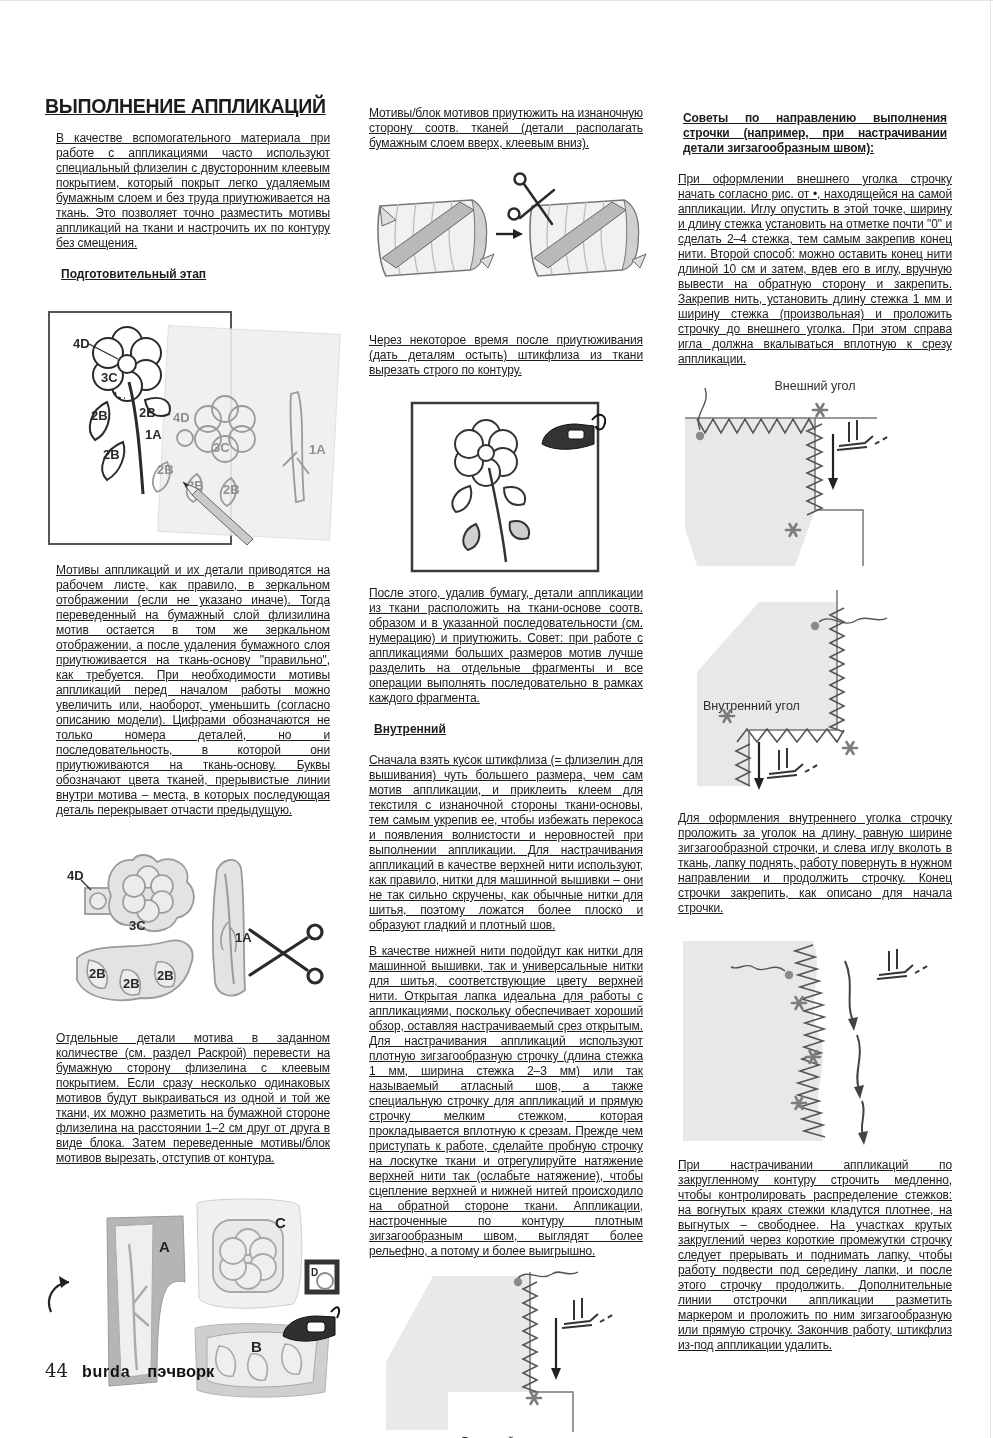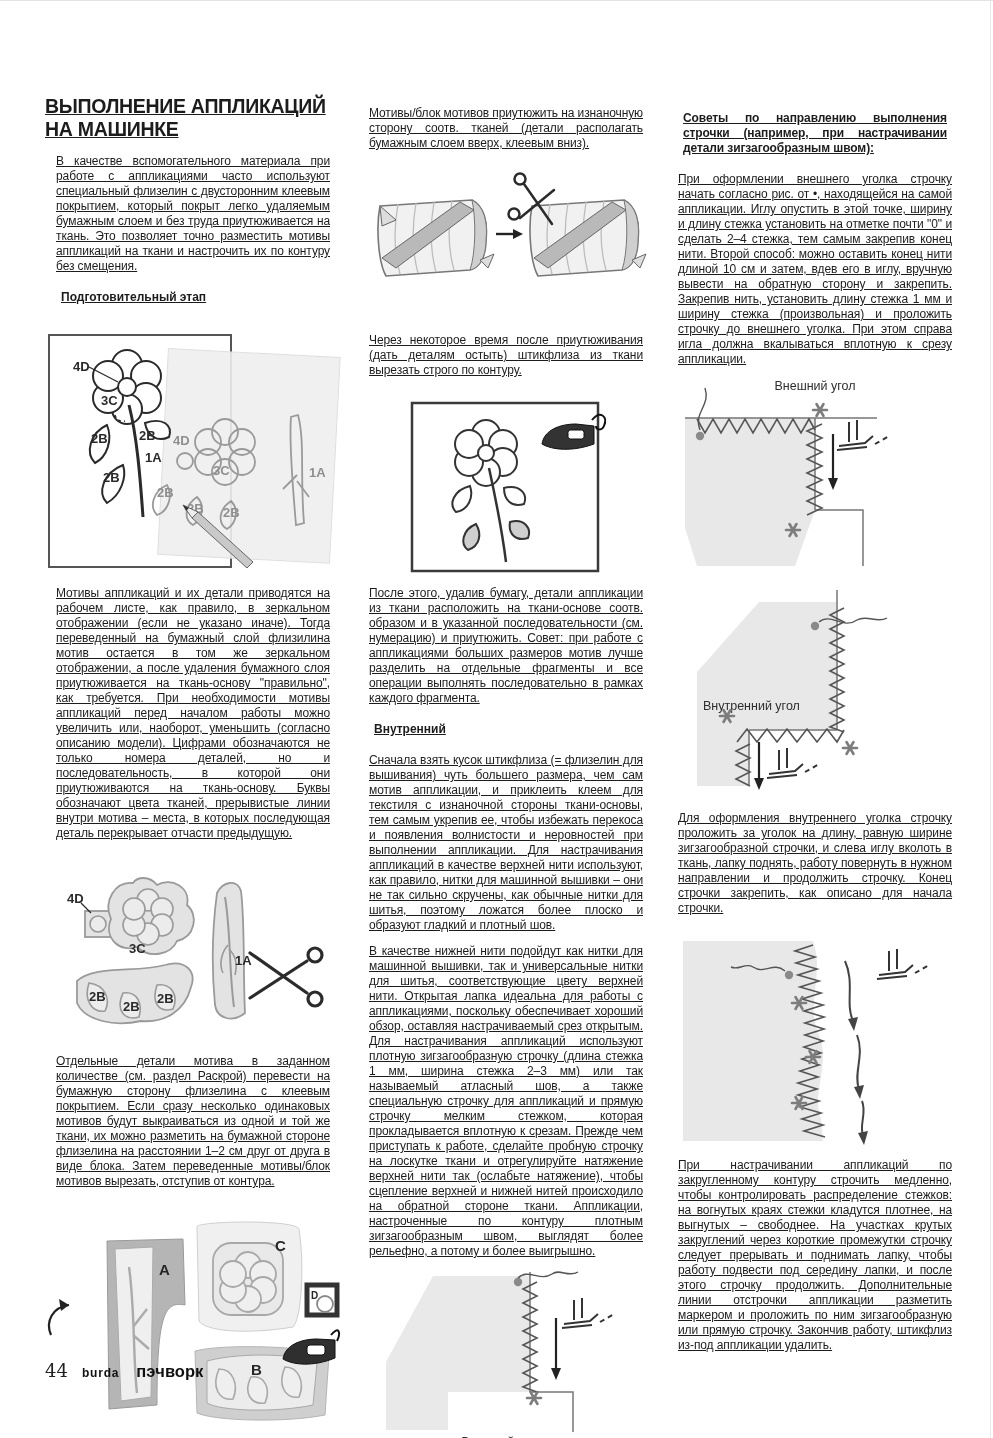--- a/index.html
+++ b/index.html
@@ -17,34 +17,33 @@
   .mt14{margin-top:14px;} .mt18{margin-top:18px;} .mt20{margin-top:20px;} .mt22{margin-top:22px;}
   svg.fig{display:block;}
   svg text{font-family:"Liberation Sans",sans-serif;}
   .flab{font-size:13px;font-weight:bold;fill:#2a2a2a;}
   .flabg{font-size:13px;font-weight:bold;fill:#8f8f8f;}
   .letter{font-size:15px;font-weight:bold;fill:#262626;}
   .letter-sm{font-size:10px;font-weight:bold;fill:#262626;}
   .fcap{font-size:12.5px;fill:#2e2e2e;}
   .footer{position:absolute;left:45px;top:1360px;display:flex;align-items:baseline;justify-content:center;}
   .pageno{font-family:"DejaVu Serif",serif;font-size:18px;color:#222;}
-  .brand{font-size:12px;font-weight:bold;letter-spacing:0.8px;margin-left:14px;color:#111;}
+  .brand{font-size:16px;font-weight:bold;letter-spacing:0.8px;margin-left:14px;color:#111;}
   .brand2{font-size:16.5px;font-weight:bold;margin-left:17px;color:#111;}
 </style>
 </head>
 <body>
 
 <div class="page">
   <div class="edge-top"></div>
   <div class="edge-right"></div>
 
   <div class="col" id="col1">
     <h1 class="title">
       <span>ВЫПОЛНЕНИЕ АППЛИКАЦИЙ</span>
-      <span>НА МАШИНКЕ</span>
     </h1>
     <p class="body">В качестве вспомогательного материала при работе с аппликациями часто используют специальный флизелин с двусторонним клеевым покрытием, который покрыт легко удаляемым бумажным слоем и без труда приутюживается на ткань. Это позволяет точно разместить мотивы аппликаций на ткани и настрочить их по контуру без смещения.</p>
     <p class="subhead">Подготовительный этап</p>
 
     <svg class="fig mt20" width="296" height="250" viewBox="0 0 296 250">
       <rect x="4" y="10" width="182" height="232" fill="#fff" stroke="#555" stroke-width="2"></rect>
       <g transform="rotate(3 205 130)">
         <rect x="118" y="28" width="172" height="206" fill="#efefef" opacity="0.9" stroke="#dcdcdc"></rect>
       </g>
 

